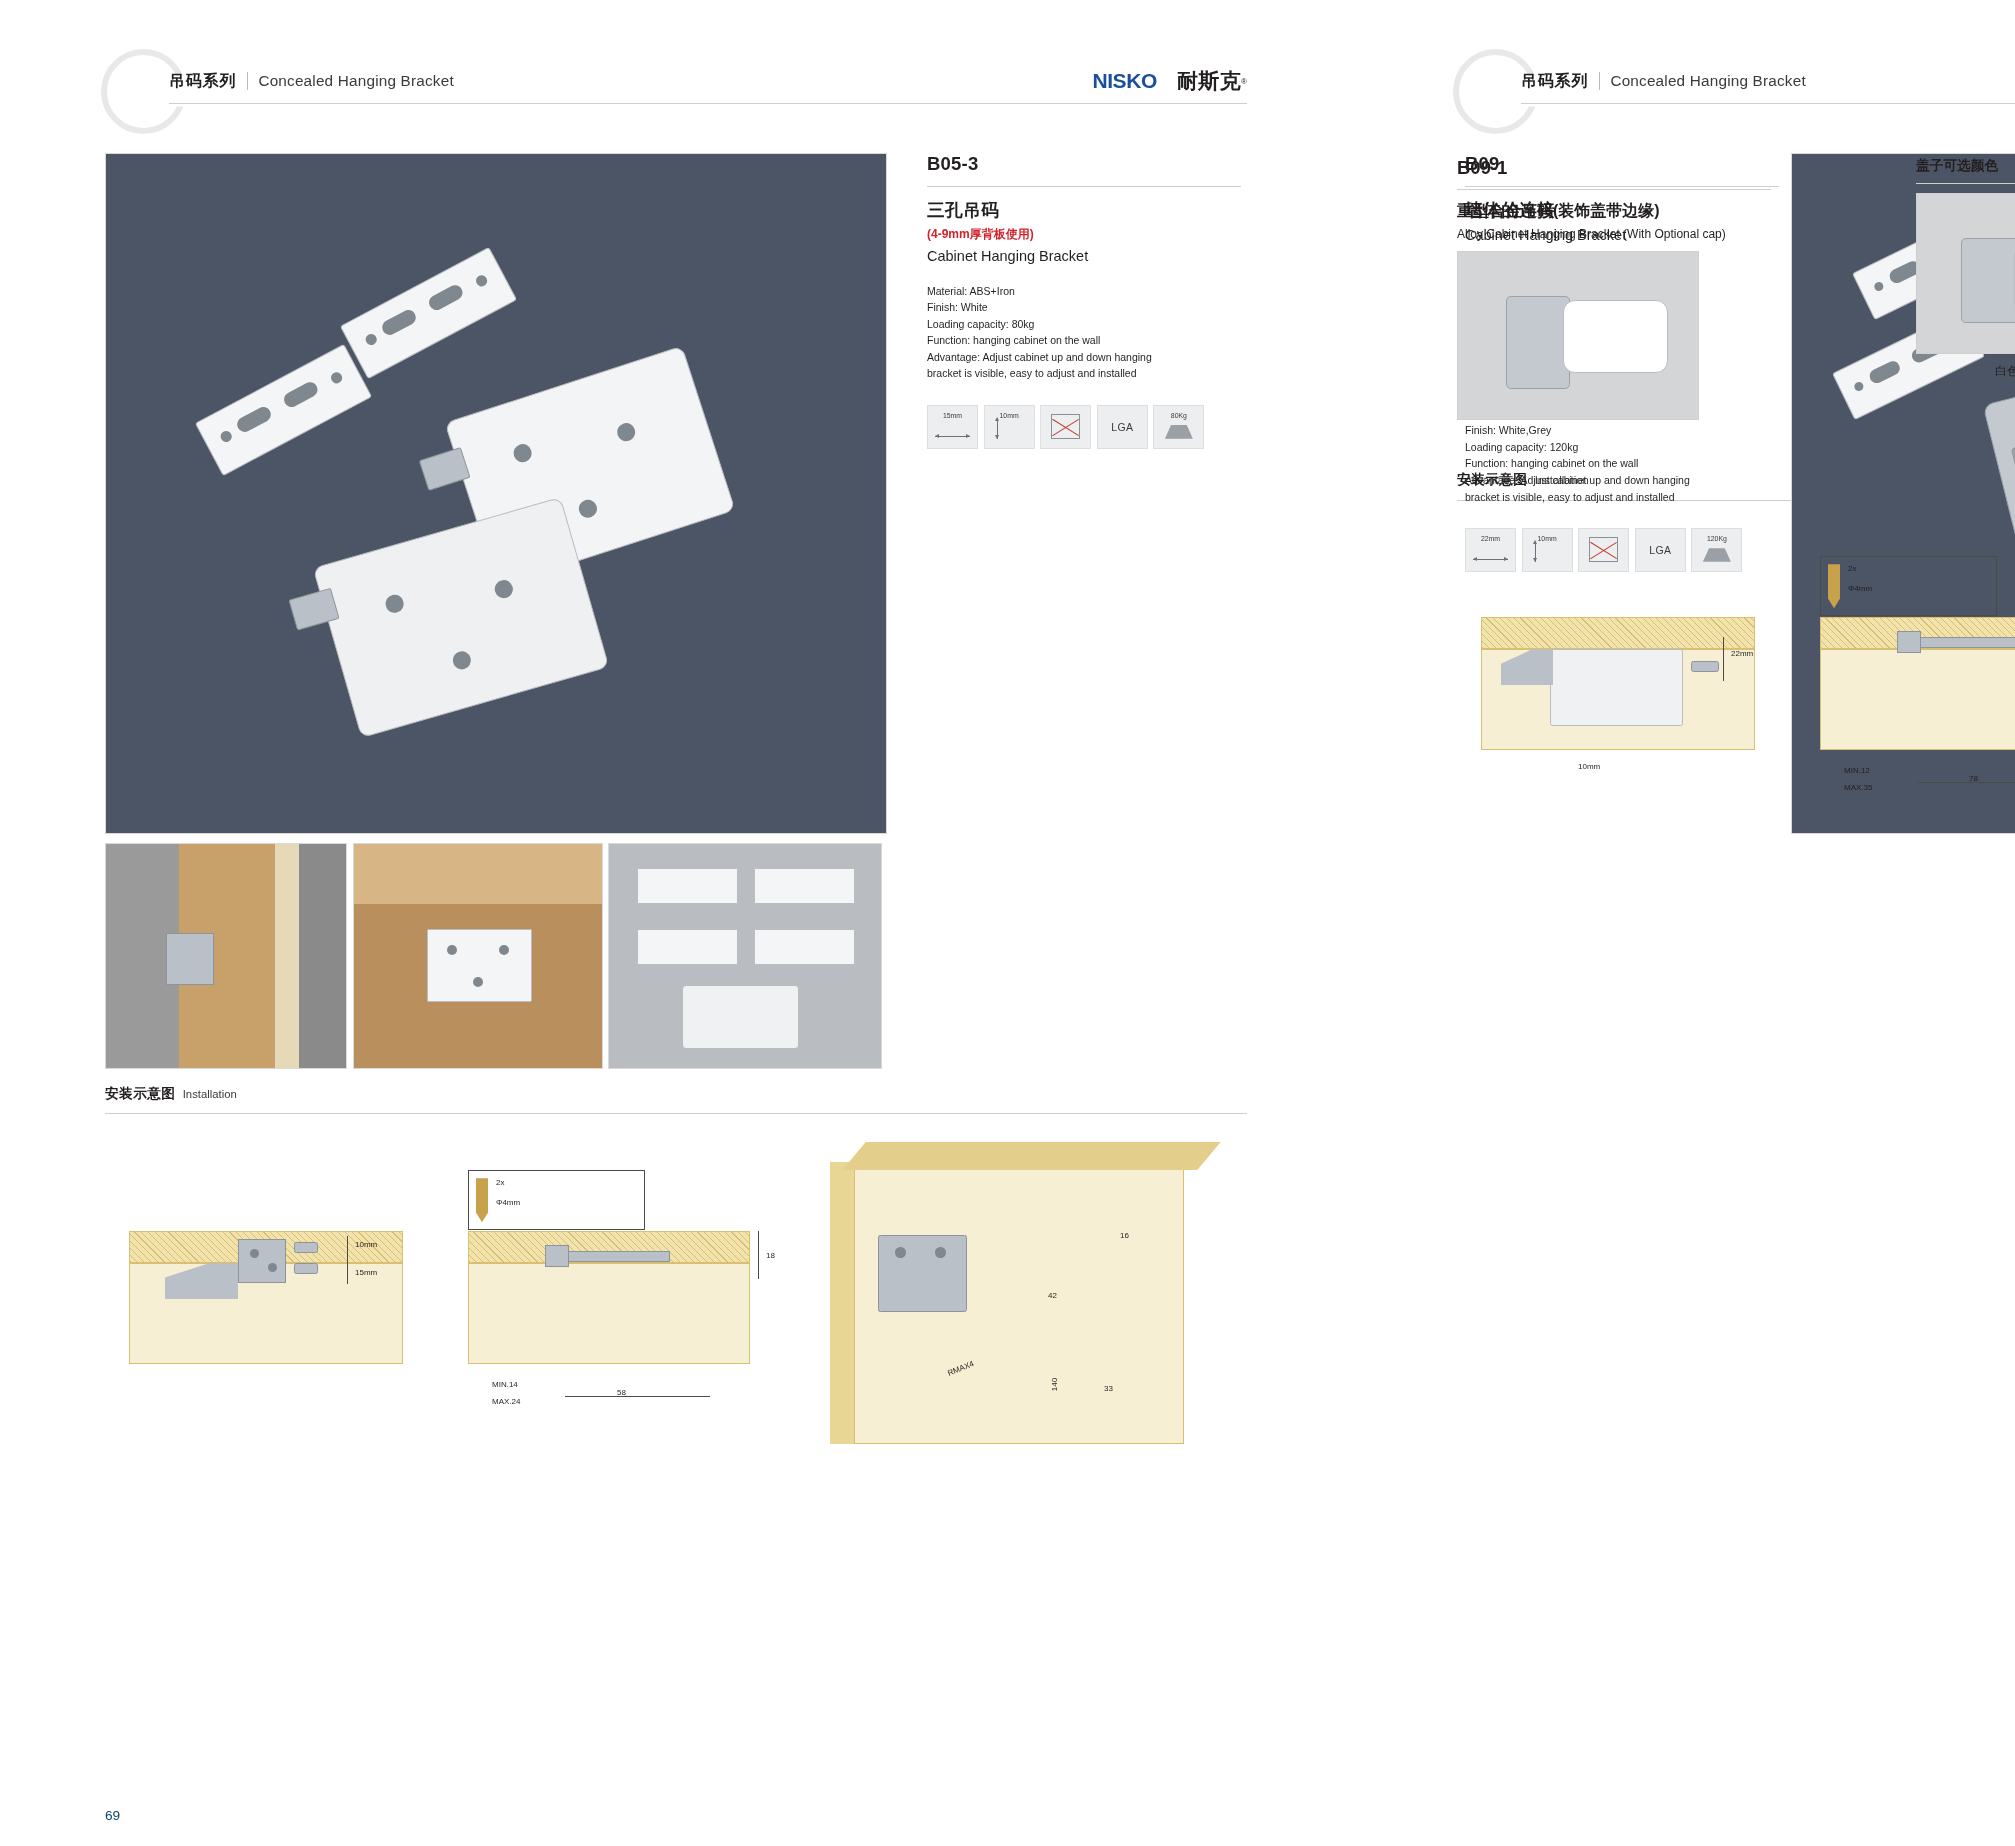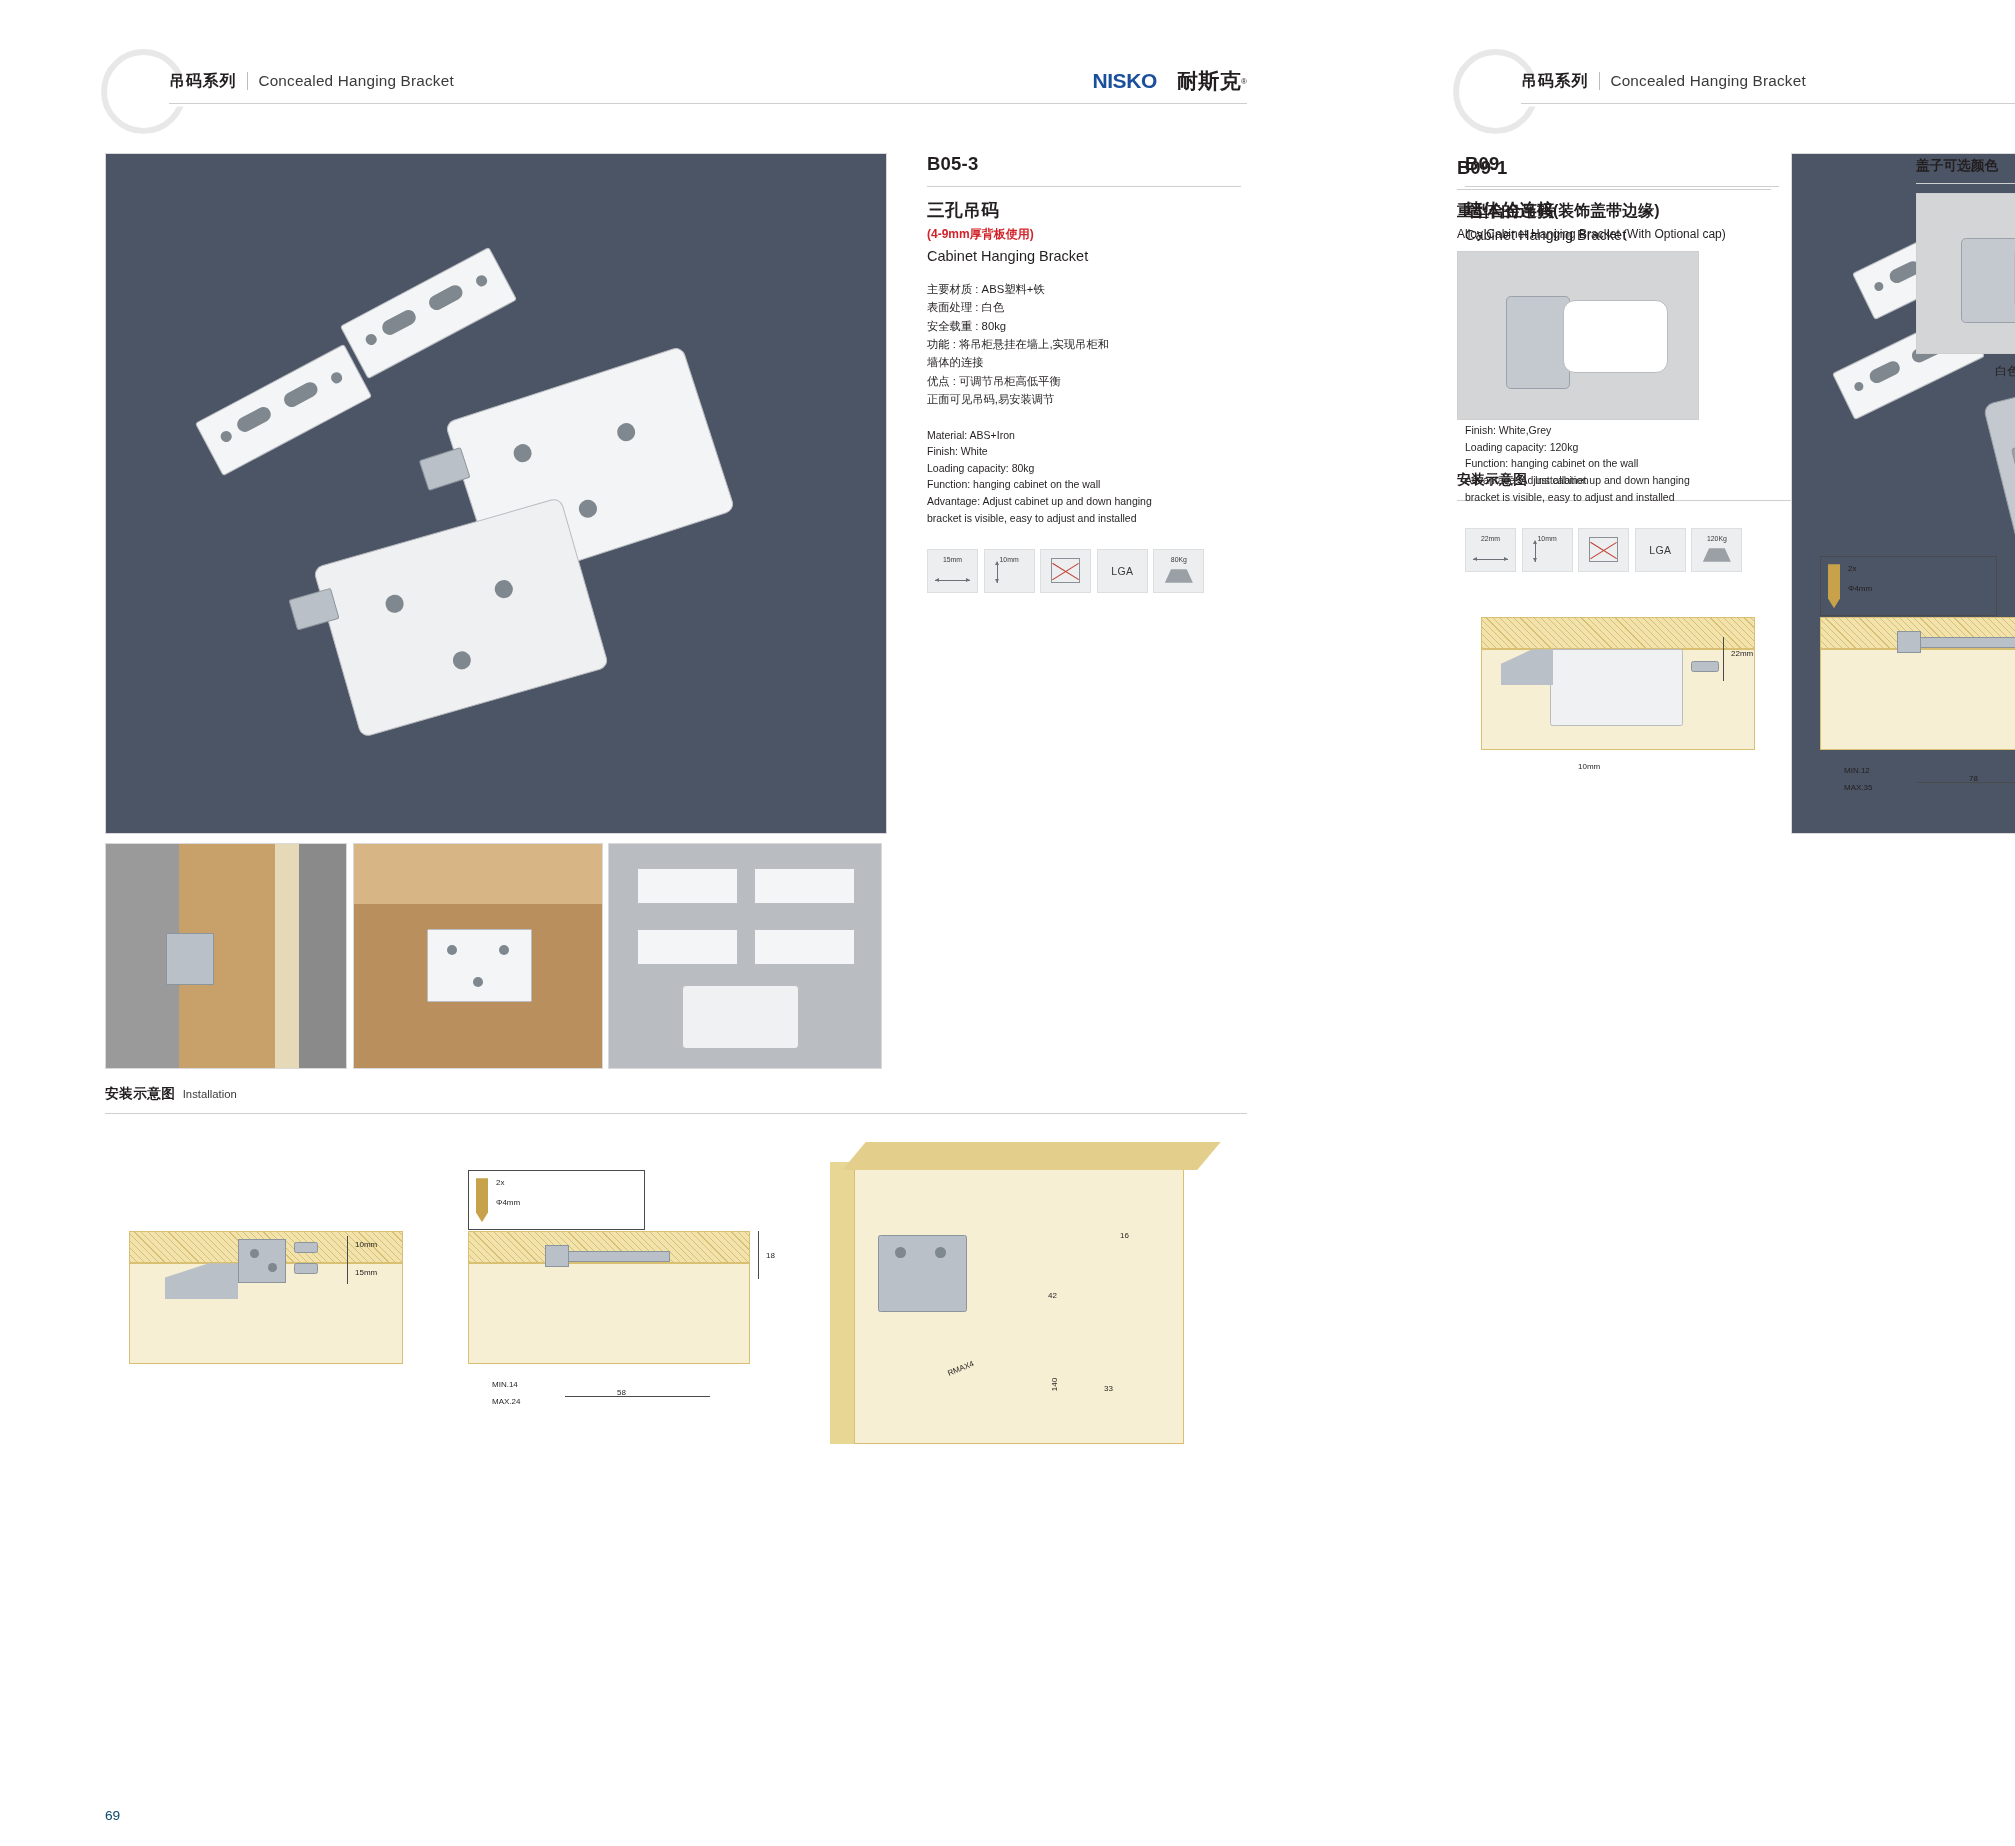--- a/index.html
+++ b/index.html
@@ -175,27 +175,20 @@
             <div class="metal" style="position:absolute;left:-32px;top:24px;width:44px;height:32px;border-radius:2.4px;"></div>
           </div>
         </div>
 
         <div class="info" style="left:822px;width:314px;">
           <div class="code">B05-3</div>
           <div class="code-rule"></div>
           <div class="title-cn">三孔吊码</div>
           <div class="title-note">(4-9mm厚背板使用)</div>
           <div class="title-en">Cabinet Hanging Bracket</div>
-          <div class="spec-cn" style="white-space:pre-line;">主要材质 : ABS塑料+铁
-表面处理 : 白色
-安全载重 : 80kg
-功能 : 将吊柜悬挂在墙上,实现吊柜和
-墙体的连接
-优点 : 可调节吊柜高低平衡
-正面可见吊码,易安装调节</div>
           <div class="spec-en" style="white-space:pre-line;">Material: ABS+Iron
 Finish: White
 Loading capacity: 80kg
 Function: hanging cabinet on the wall
 Advantage: Adjust cabinet up and down hanging
 bracket is visible, easy to adjust and installed</div>
 
           <div class="icons">
             <div class="ibox">
               <div class="lbl">15mm</div>

